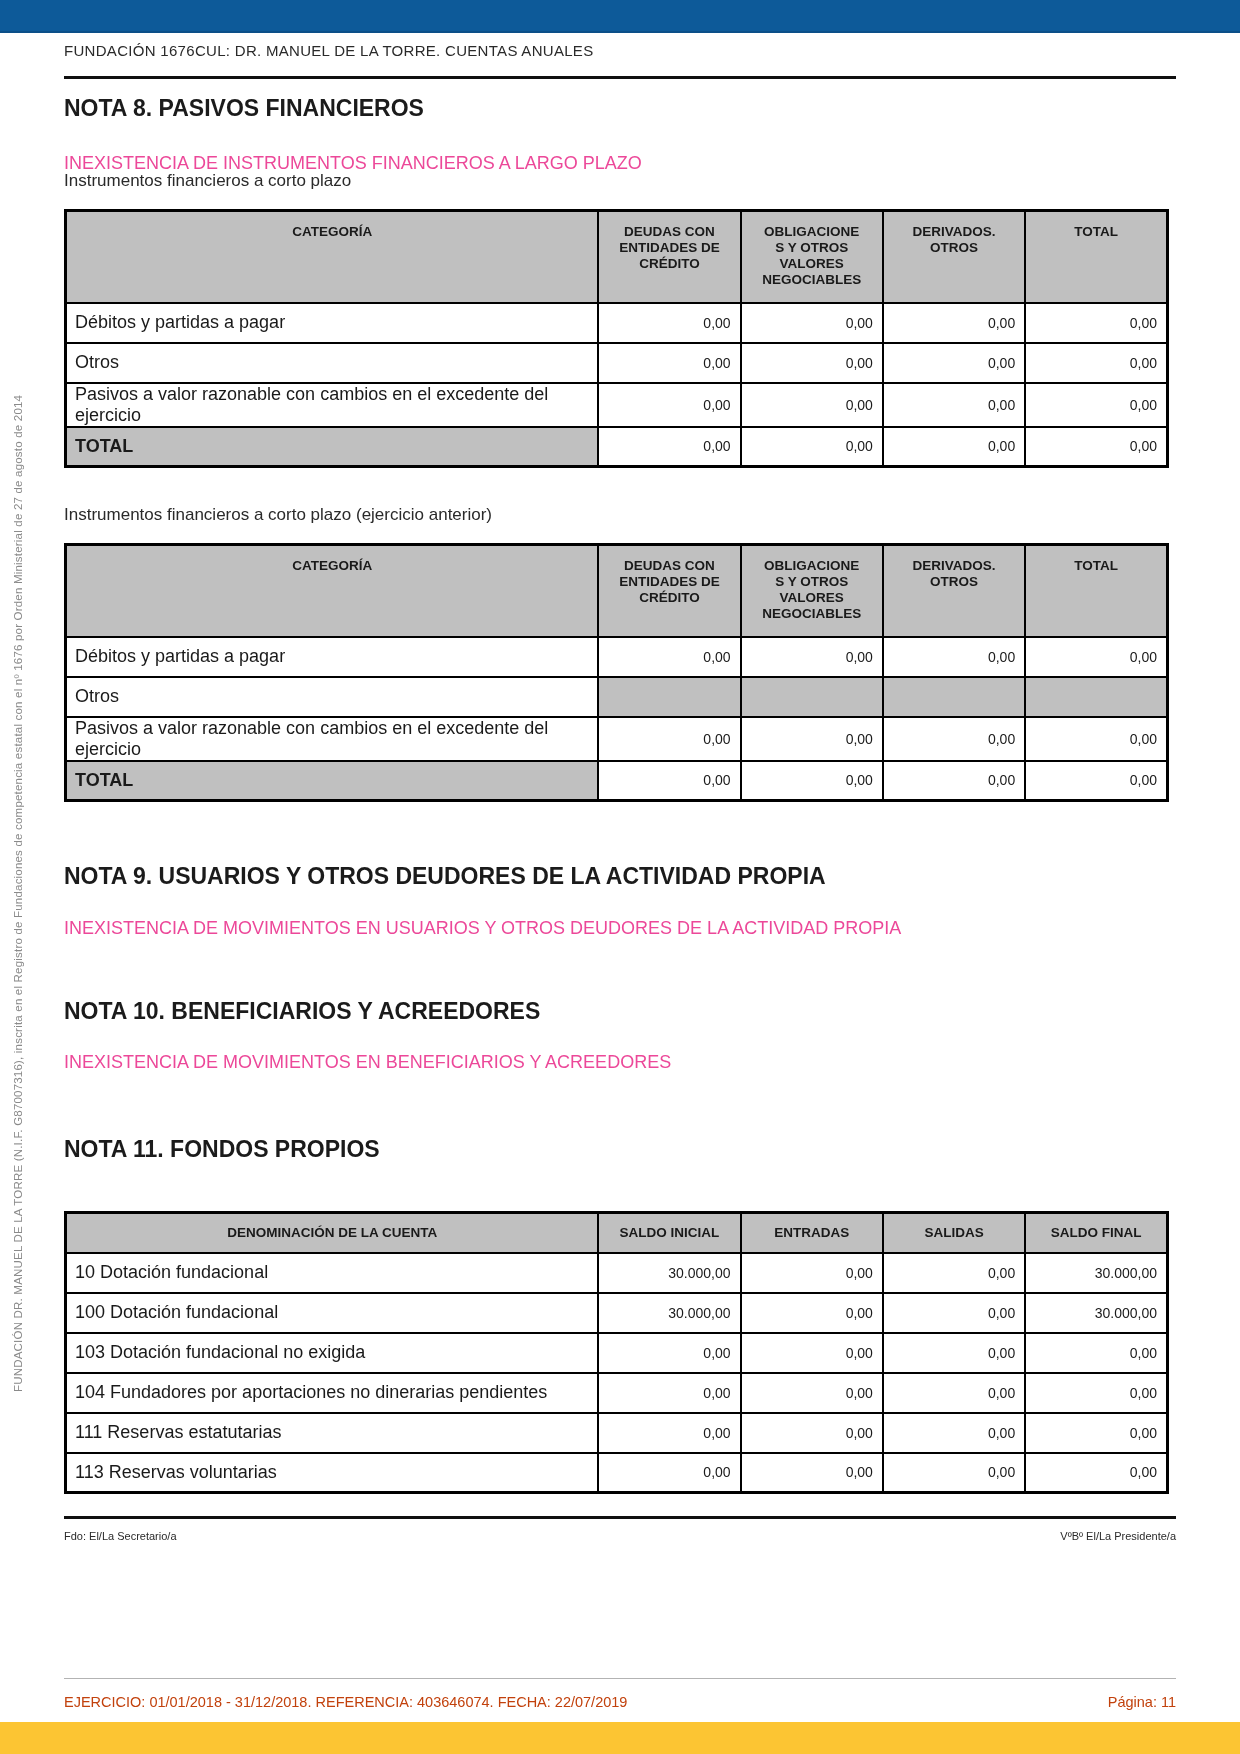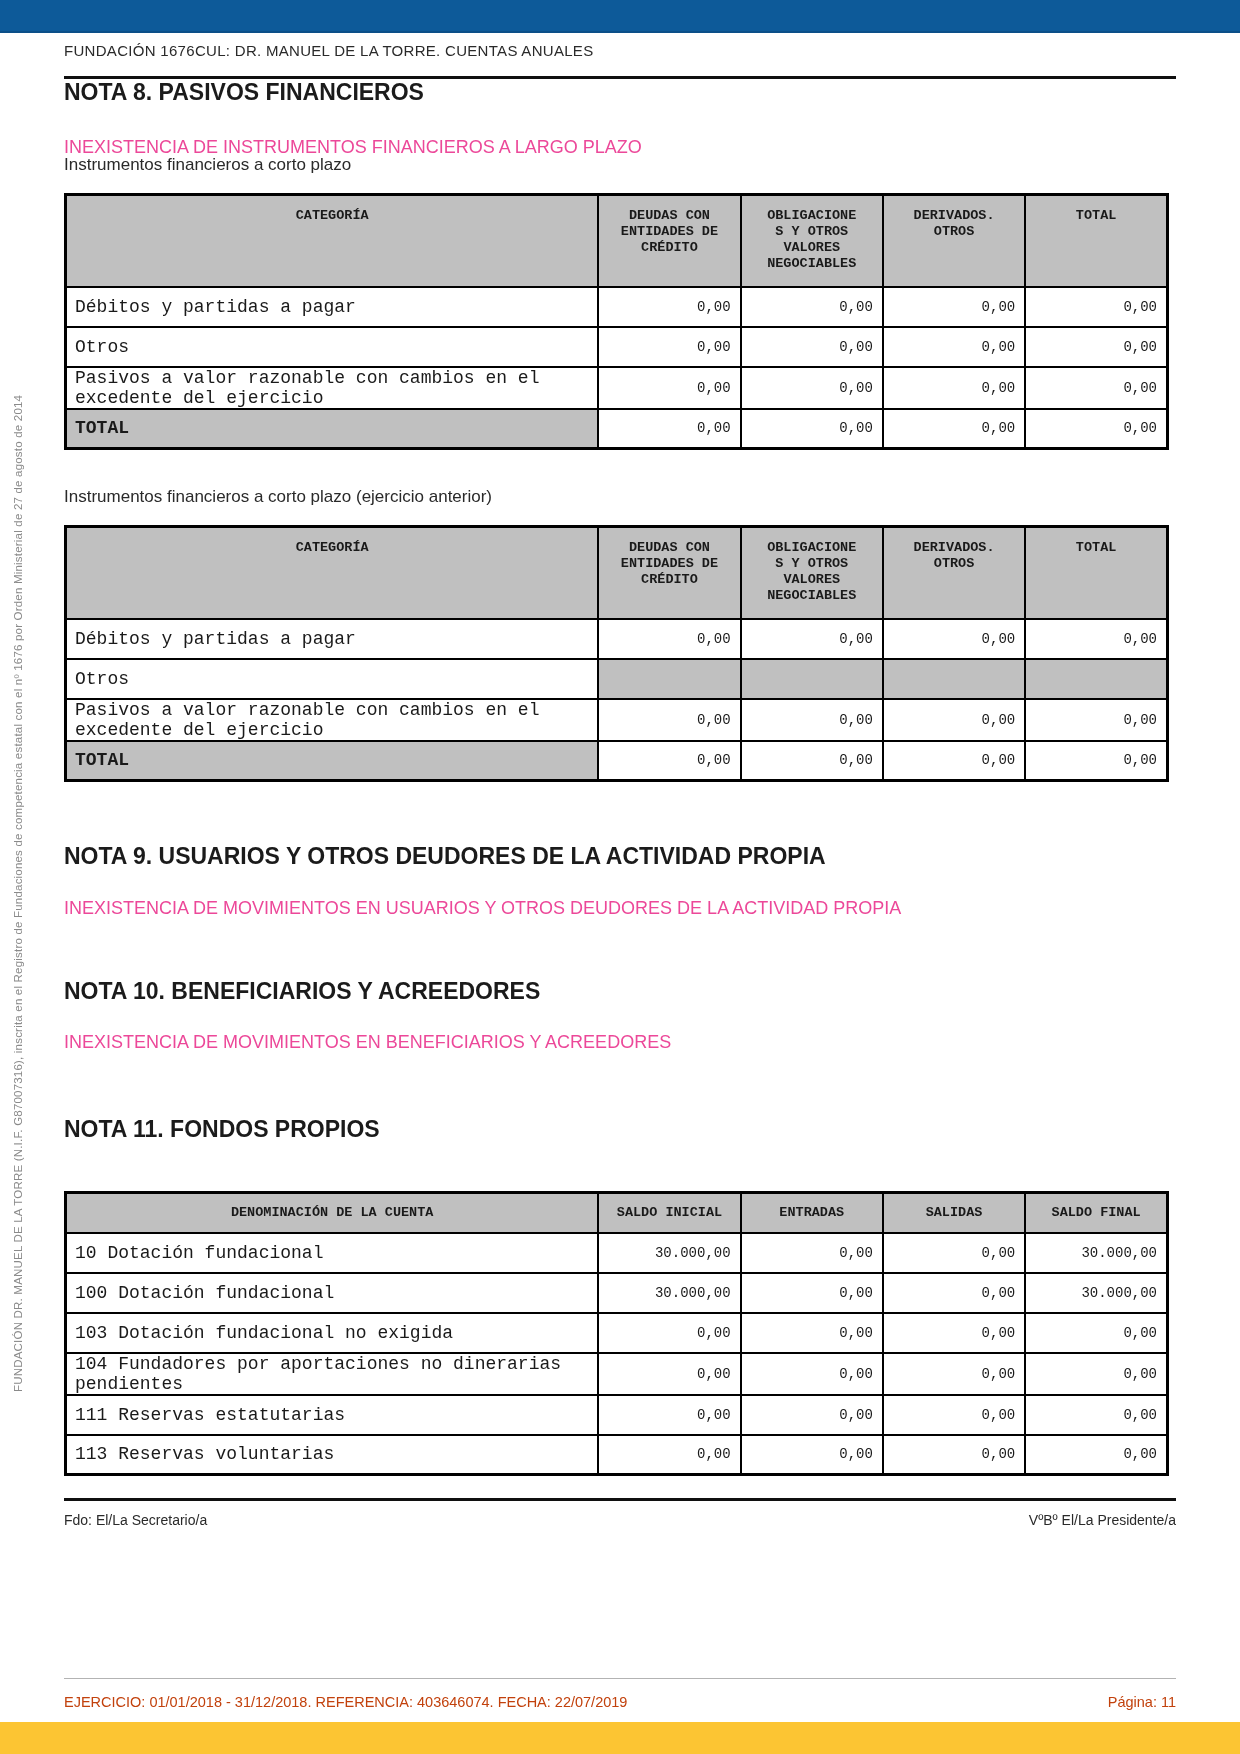--- a/index.html
+++ b/index.html
@@ -25,36 +25,36 @@
     position:absolute; left:12px; top:1392px;
     width:1060px;
     transform:rotate(-90deg); transform-origin:0 0;
     font-size:11.5px; color:#8a8a8a;
     white-space:nowrap; letter-spacing:0.2px;
   }
   .content { position:relative; padding:26px 64px 0 64px; }
   .doc-header { margin-top:16px; font-size:15px; color:#2a2a2a; letter-spacing:0.3px; }
   .rule { height:3px; background:#101010; margin-top:17px; }
   h1.nota { font-size:23px; font-weight:bold; color:#1b1b1b; line-height:27px; }
-  #nota8-title  { }
+  #nota8-title  { margin-top:16px; }
   #nota9-title  { margin-top:61px; }
   #nota10-title { margin-top:62px; }
   #nota11-title { margin-top:66px; }
   .upper { font-size:18px; color:#ec4899; line-height:16px; }
   #nota8-sub  { margin-top:33px; }
   #nota9-sub  { margin-top:30px; }
   #nota10-sub { margin-top:29px; }
   .caption { font-size:17px; color:#2a2a2a; line-height:20px; }
   #caption1 { }
   #caption2 { margin-top:37px; }
   table.fin {
     width:1105px; margin-top:18px;
     border-collapse:collapse; table-layout:fixed;
     border:3px solid #000;
-    font-size:14px; color:#1a1a1a;font-family:Liberation Mono, monospace;
+    font-size:14px; color:#1a1a1a;
   }
   table.fin th, table.fin td { border:2px solid #000; }
   table.fin th {
     background:#c0c0c0; font-weight:bold; font-size:13.5px;
     text-align:center; vertical-align:top;
     padding:12px 4px 8px 4px; line-height:16px;
     white-space:pre-line; height:92px;
   }
   table.fin th:first-child { width:48.3%; }
   table.fin th:not(:first-child) { width:12.9%; }
@@ -62,21 +62,21 @@
   table.fin td:first-child { text-align:left; padding-left:8px; font-size:18px; }
   table.fin td:not(:first-child) { text-align:right; padding-right:9px; }
   table.fin tr.total-row td:first-child { background:#c0c0c0; font-weight:bold; }
   table.fin td.gray-cell { background:#c0c0c0; }
   table.own-funds { margin-top:48px; }
   table.own-funds th { height:40px; vertical-align:middle; padding:4px; }
   .sig-rule { margin-top:22px; }
   .sig-row {
     margin-top:11px; width:1112px;
     display:flex; justify-content:space-between;
-    font-size:14px; color:#2a2a2a;
+    font-size:11px; color:#2a2a2a;
   }
   .footer-area { position:absolute; left:64px; right:64px; bottom:44px; }
   .thin-rule { height:1px; background:#b3b3b3; margin-bottom:15px; }
   .footer-row {
     display:flex; justify-content:space-between;
     font-size:14.5px; color:#c2410c;
   }
 </style>
 </head>
 <body>

